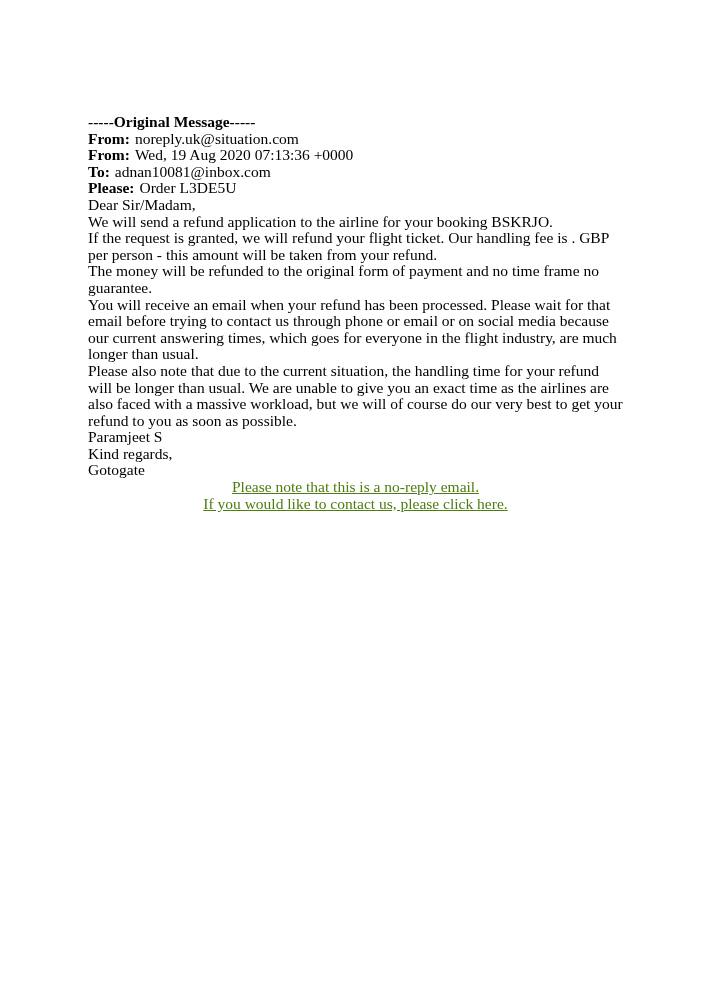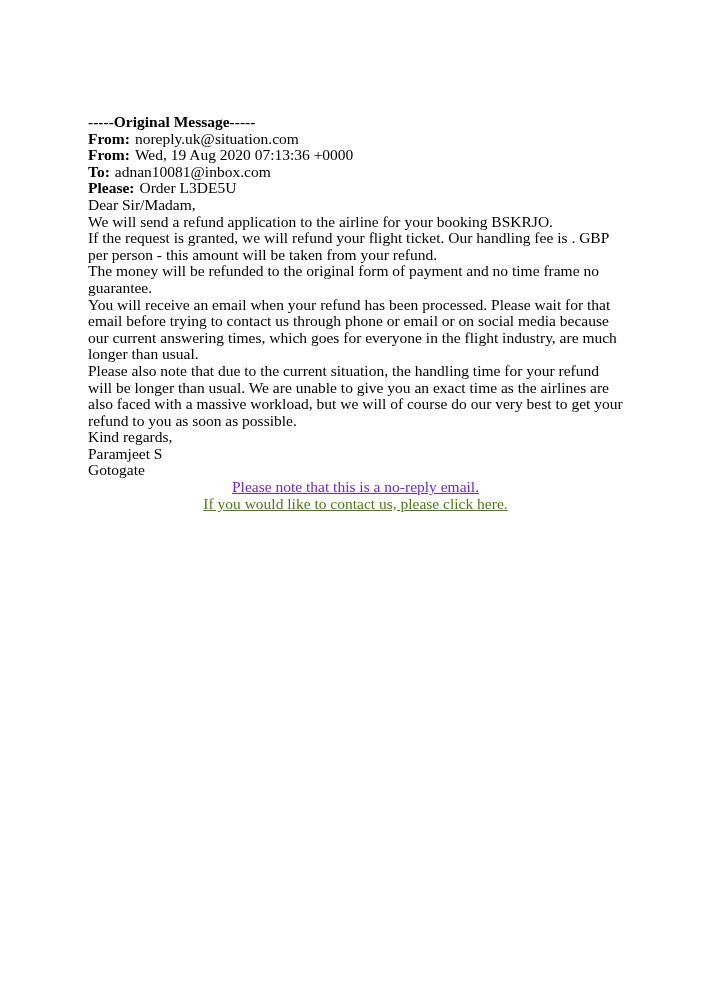--- a/index.html
+++ b/index.html
@@ -74,29 +74,29 @@
     <p class="para gap-l">We will send a refund application to the airline for your booking BSKRJO.</p>
 
     <p class="para gap-s">If the request is granted, we will refund your flight ticket. Our handling fee is . GBP per person - this amount will be taken from your refund.</p>
 
     <p class="para gap-l">The money will be refunded to the original form of payment and no time frame no guarantee.</p>
 
     <p class="para gap-l">You will receive an email when your refund has been processed. Please wait for that email before trying to contact us through phone or email or on social media because our current answering times, which goes for everyone in the flight industry, are much longer than usual.</p>
 
     <p class="para gap-l">Please also note that due to the current situation, the handling time for your refund will be longer than usual. We are unable to give you an exact time as the airlines are also faced with a massive workload, but we will of course do our very best to get your refund to you as soon as possible.</p>
 
+    <p class="para gap-s">Paramjeet S</p>
+
     <p class="para gap-l">Kind regards,</p>
-
-    <p class="para gap-s">Paramjeet S</p>
 
     <p class="para gap-s">Gotogate</p>
 
     <div class="footer-links">
       <div>
-        <a href="#" style="color: #6d28d9; text-decoration: underline;">Please note that this is a no-reply email.</a>
+        <a href="#" style="color: #4d7c0f; text-decoration: underline;">Please note that this is a no-reply email.</a>
       </div>
       <div>
         <a href="#" style="color: #4d7c0f;">If you would like to contact us, please click here.</a>
       </div>
     </div>
 
   </div>
 </div>
 
 </body></html>

